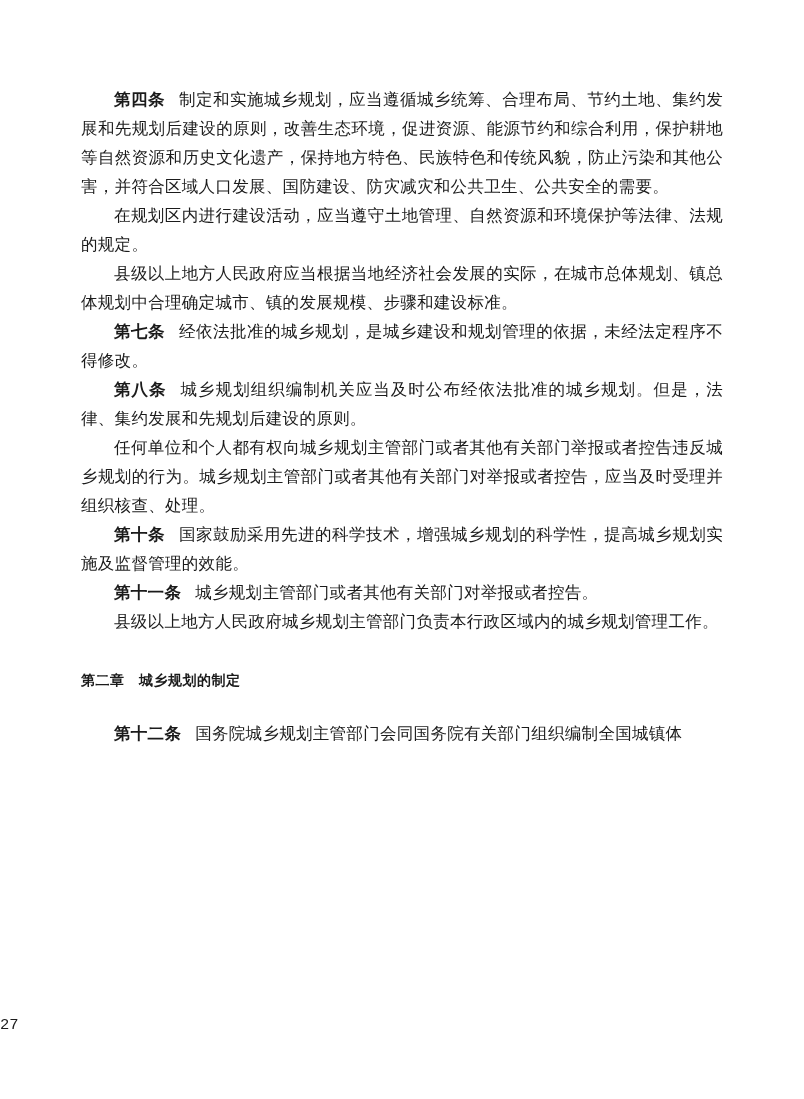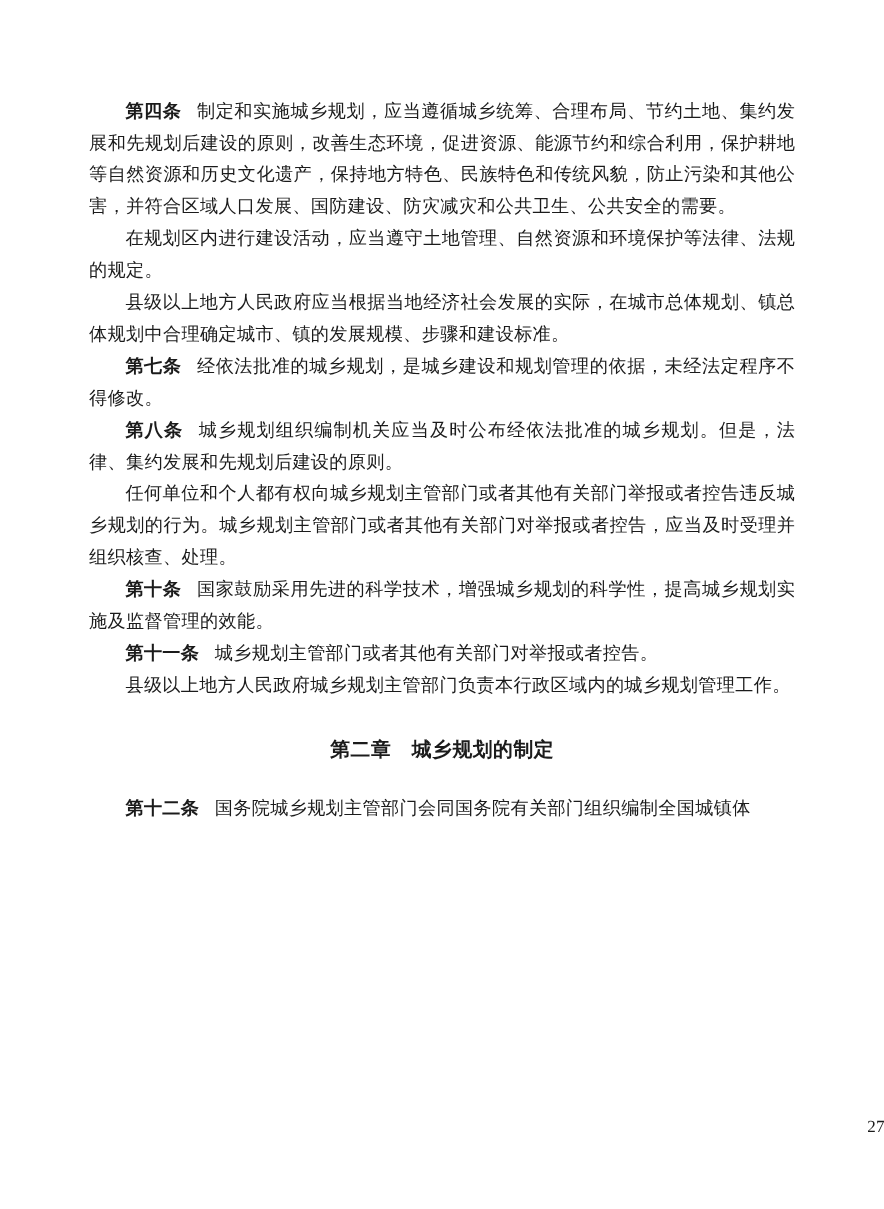--- a/index.html
+++ b/index.html
@@ -8,51 +8,51 @@
     background: #ffffff;
   }
   .page {
     position: relative;
     width: 804px;
     height: 1099px;
     background: #ffffff;
     box-sizing: border-box;
     padding: 86px 81px 0 81px;
     color: #1b1b1b;
-    font-family: Liberation Serif, serif;
+    font-family: Liberation Mono, monospace;
     overflow: hidden;
   }
   .para {
     margin: 0;
     font-size: 16.5px;
     line-height: 29px;
     text-align: justify;
     text-indent: 2em;
     letter-spacing: 0.3px;
   }
   .article-label {
     font-weight: bold;
   }
   .article-label:not(:empty) {
     margin-right: 0.85em;
   }
   .chapter-heading {
     margin: 30px 0 24px 0;
-    font-size: 18px;
+    font-size: 14px;
     font-weight: bold;
-    text-align: center;
+    text-align: left;
     text-indent: 0;
     letter-spacing: 0.5px;
   }
   .page-number {
     position: absolute;
     left: 0;
     right: 0;
     top: 1016px;
-    text-align: right;
+    text-align: left;
     font-size: 15.5px;
     color: #1b1b1b;
   }
 </style>
 </head>
 <body>
 
 <div class="page">
 
   <p class="para">

